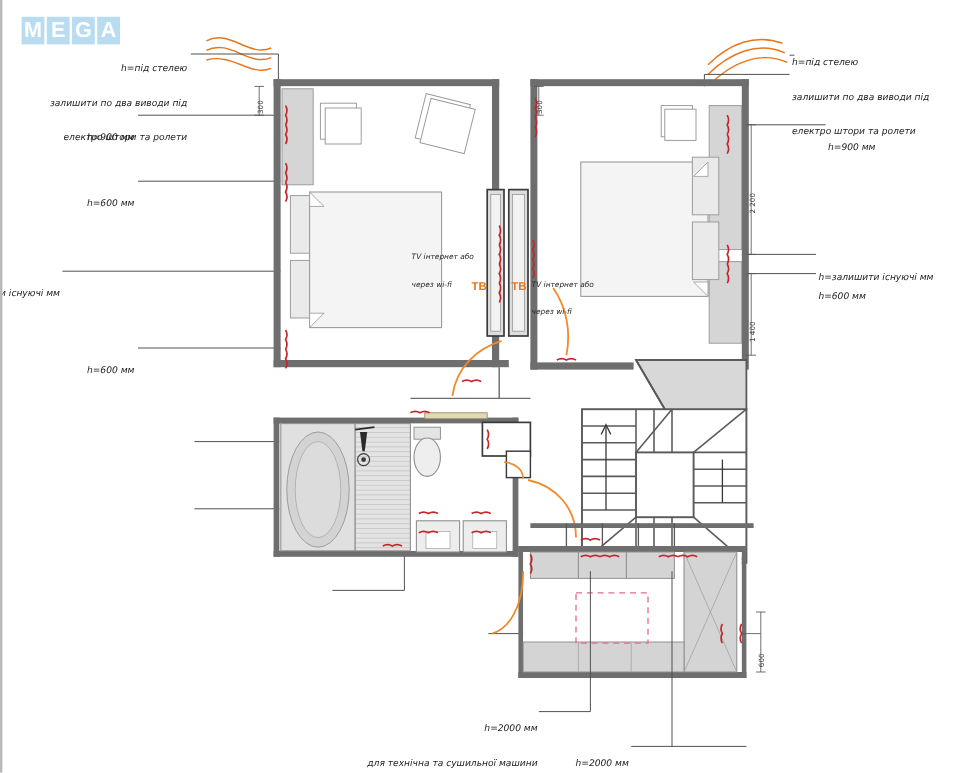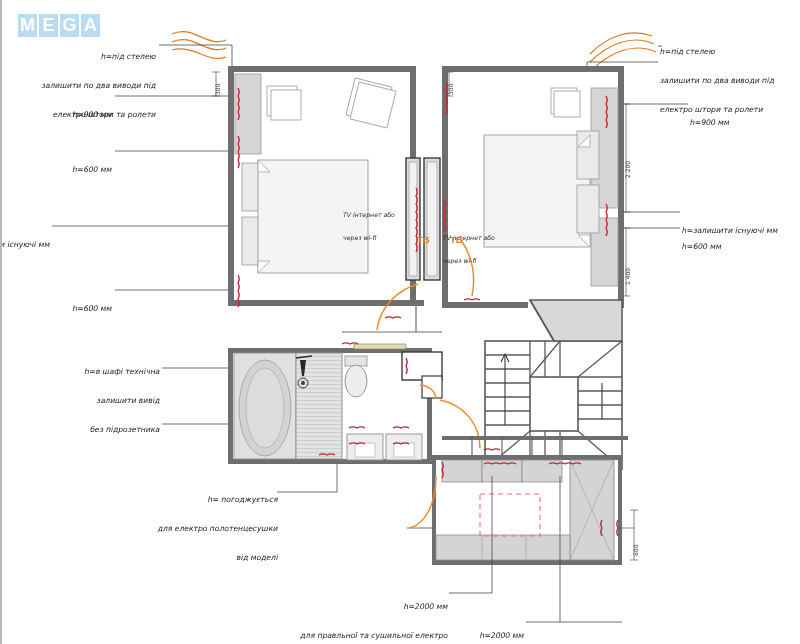--- a/index.html
+++ b/index.html
@@ -58,21 +58,20 @@
     transform-origin: left top;
     transform: rotate(-90deg);
   }
   .tvlabel {
     position: absolute;
     font-family: "Liberation Sans", sans-serif;
     font-weight: bold;
     font-size: 9.5px;
     color: #e8761a;
     white-space: nowrap;
-    margin-left: 24px;
   }
   .tvnote {
     position: absolute;
     font-family: "DejaVu Sans", sans-serif;
     font-style: italic;
     font-size: 6.2px;
     line-height: 7.6px;
     color: #2a2a2a;
     white-space: pre;
   }
@@ -420,47 +419,37 @@
   <div class="ann r" style="left:40px; top:146px; width:70px;">
     <div>h=600 мм</div>
   </div>
   <div class="ann r" style="left:-52px; top:221px; width:100px;">
     <div>h=залишити існуючі мм</div>
   </div>
   <div class="ann r" style="left:40px; top:285px; width:70px;">
     <div>h=600 мм</div>
   </div>
 
-  <div class="ann r" style="left:36px; top:348px; width:122px;">
-    <div>h=в шафі технічна</div>
-    <div>залишити вивід</div>
-    <div>без підрозетника</div>
-  </div>
 
 
   <div class="ann l" style="left:688px; top:99px; width:90px;">
     <div>h=900 мм</div>
   </div>
   <div class="ann l" style="left:680px; top:207px; width:120px;">
     <div>h=залишити існуючі мм</div>
   </div>
   <div class="ann l" style="left:680px; top:223px; width:90px;">
     <div>h=600 мм</div>
   </div>
 
-  <div class="ann r" style="left:128px; top:476px; width:148px;">
-    <div>h= погоджується</div>
-    <div>для електро полотенцесушки</div>
-    <div>від моделі</div>
-  </div>
 
 
   <div class="ann r" style="left:250px; top:583px; width:196px;">
     <div>h=2000 мм</div>
-    <div>для правльної та сушильної електро</div>
+    <div>для технічна та сушильної машини</div>
   </div>
 
   <div class="ann r" style="left:330px; top:612px; width:192px;">
     <div>h=2000 мм</div>
     
   </div>
 
   <div class="tvnote" style="left:341px; top:196px;">
     <div>TV інтернет або</div>
     <div>через wi-fi</div>

